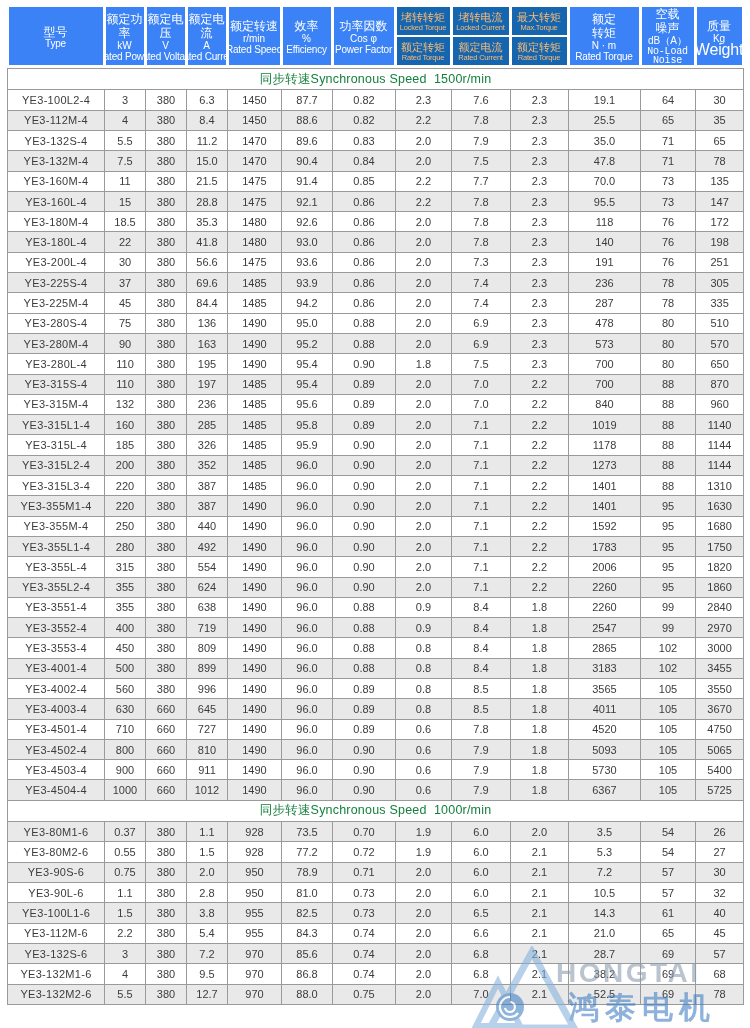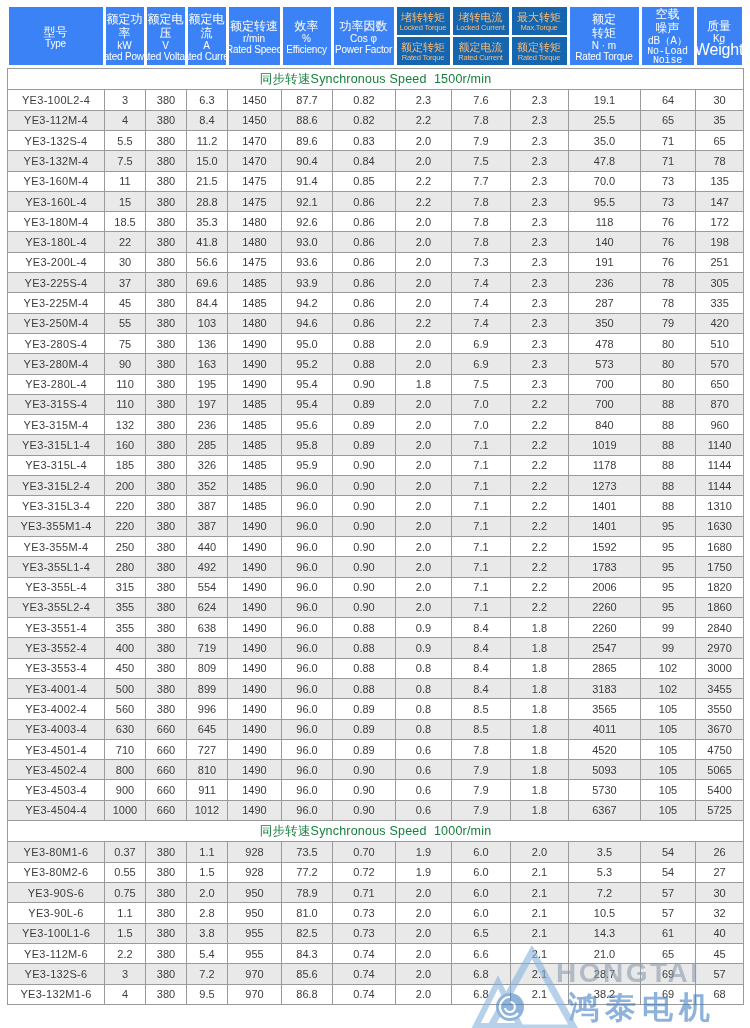--- a/index.html
+++ b/index.html
@@ -312,35 +312,20 @@
           <td>1485</td>
           <td>94.2</td>
           <td>0.86</td>
           <td>2.0</td>
           <td>7.4</td>
           <td>2.3</td>
           <td>287</td>
           <td>78</td>
           <td>335</td>
         </tr>
-        <tr class="alt">
-          <td class="type-cell">YE3-250M-4</td>
-          <td>55</td>
-          <td>380</td>
-          <td>103</td>
-          <td>1480</td>
-          <td>94.6</td>
-          <td>0.86</td>
-          <td>2.2</td>
-          <td>7.4</td>
-          <td>2.3</td>
-          <td>350</td>
-          <td>79</td>
-          <td>420</td>
-        </tr>
         <tr>
           <td class="type-cell">YE3-280S-4</td>
           <td>75</td>
           <td>380</td>
           <td>136</td>
           <td>1490</td>
           <td>95.0</td>
           <td>0.88</td>
           <td>2.0</td>
           <td>6.9</td>
@@ -809,20 +794,35 @@
           <td>9.5</td>
           <td>970</td>
           <td>86.8</td>
           <td>0.74</td>
           <td>2.0</td>
           <td>6.8</td>
           <td>2.1</td>
           <td>38.2</td>
           <td>69</td>
           <td>68</td>
+        </tr>
+        <tr class="alt">
+          <td class="type-cell">YE3-132M2-6</td>
+          <td>5.5</td>
+          <td>380</td>
+          <td>12.7</td>
+          <td>970</td>
+          <td>88.0</td>
+          <td>0.75</td>
+          <td>2.0</td>
+          <td>7.0</td>
+          <td>2.1</td>
+          <td>52.5</td>
+          <td>69</td>
+          <td>78</td>
         </tr>
       </tbody>
   </table>
 </div>
 
 <div class="watermark">
   <svg width="260" height="82" viewBox="0 0 260 82">
     <g>
       <path d="M30 36 L52 80 L8 80 Z" fill="none" stroke="#85b1dd" stroke-width="6"></path>
       <path d="M64 6 L106 82 L22 82 Z" fill="none" stroke="#85b1dd" stroke-width="7"></path>

